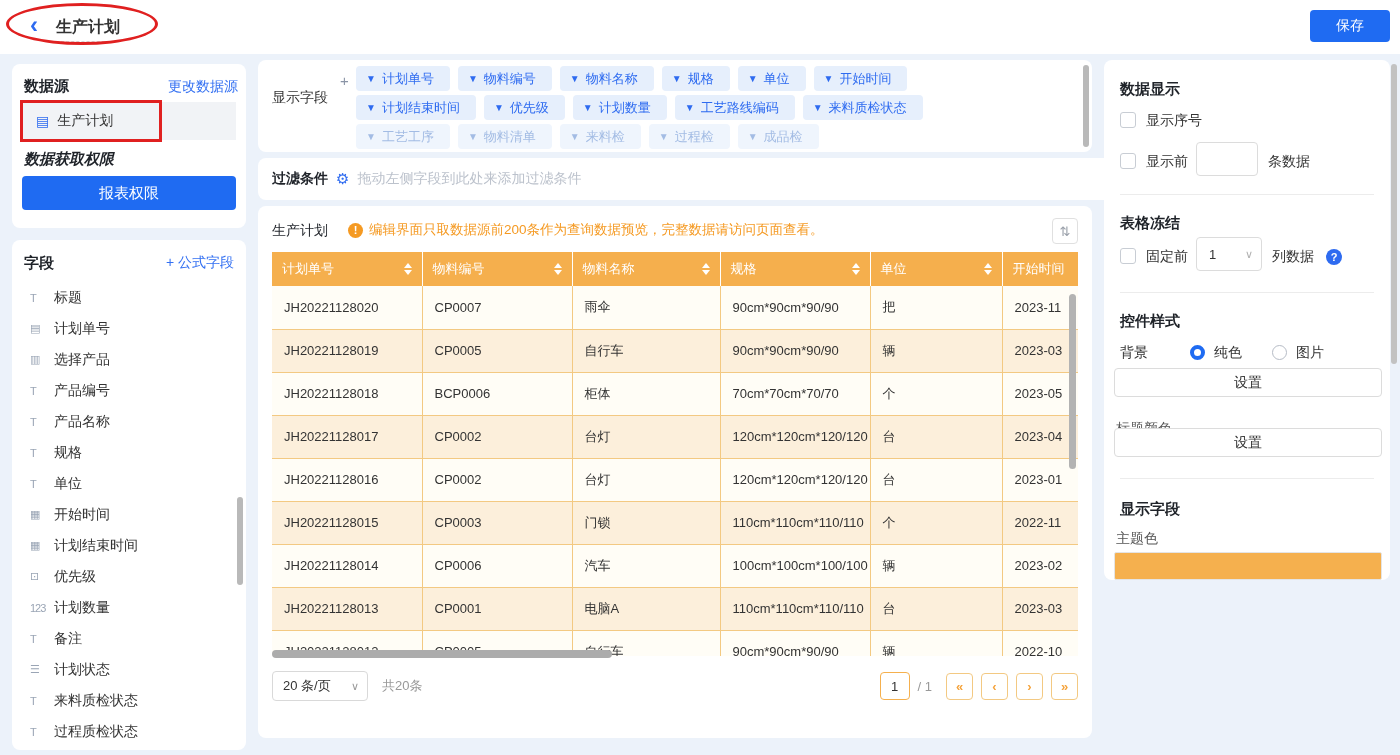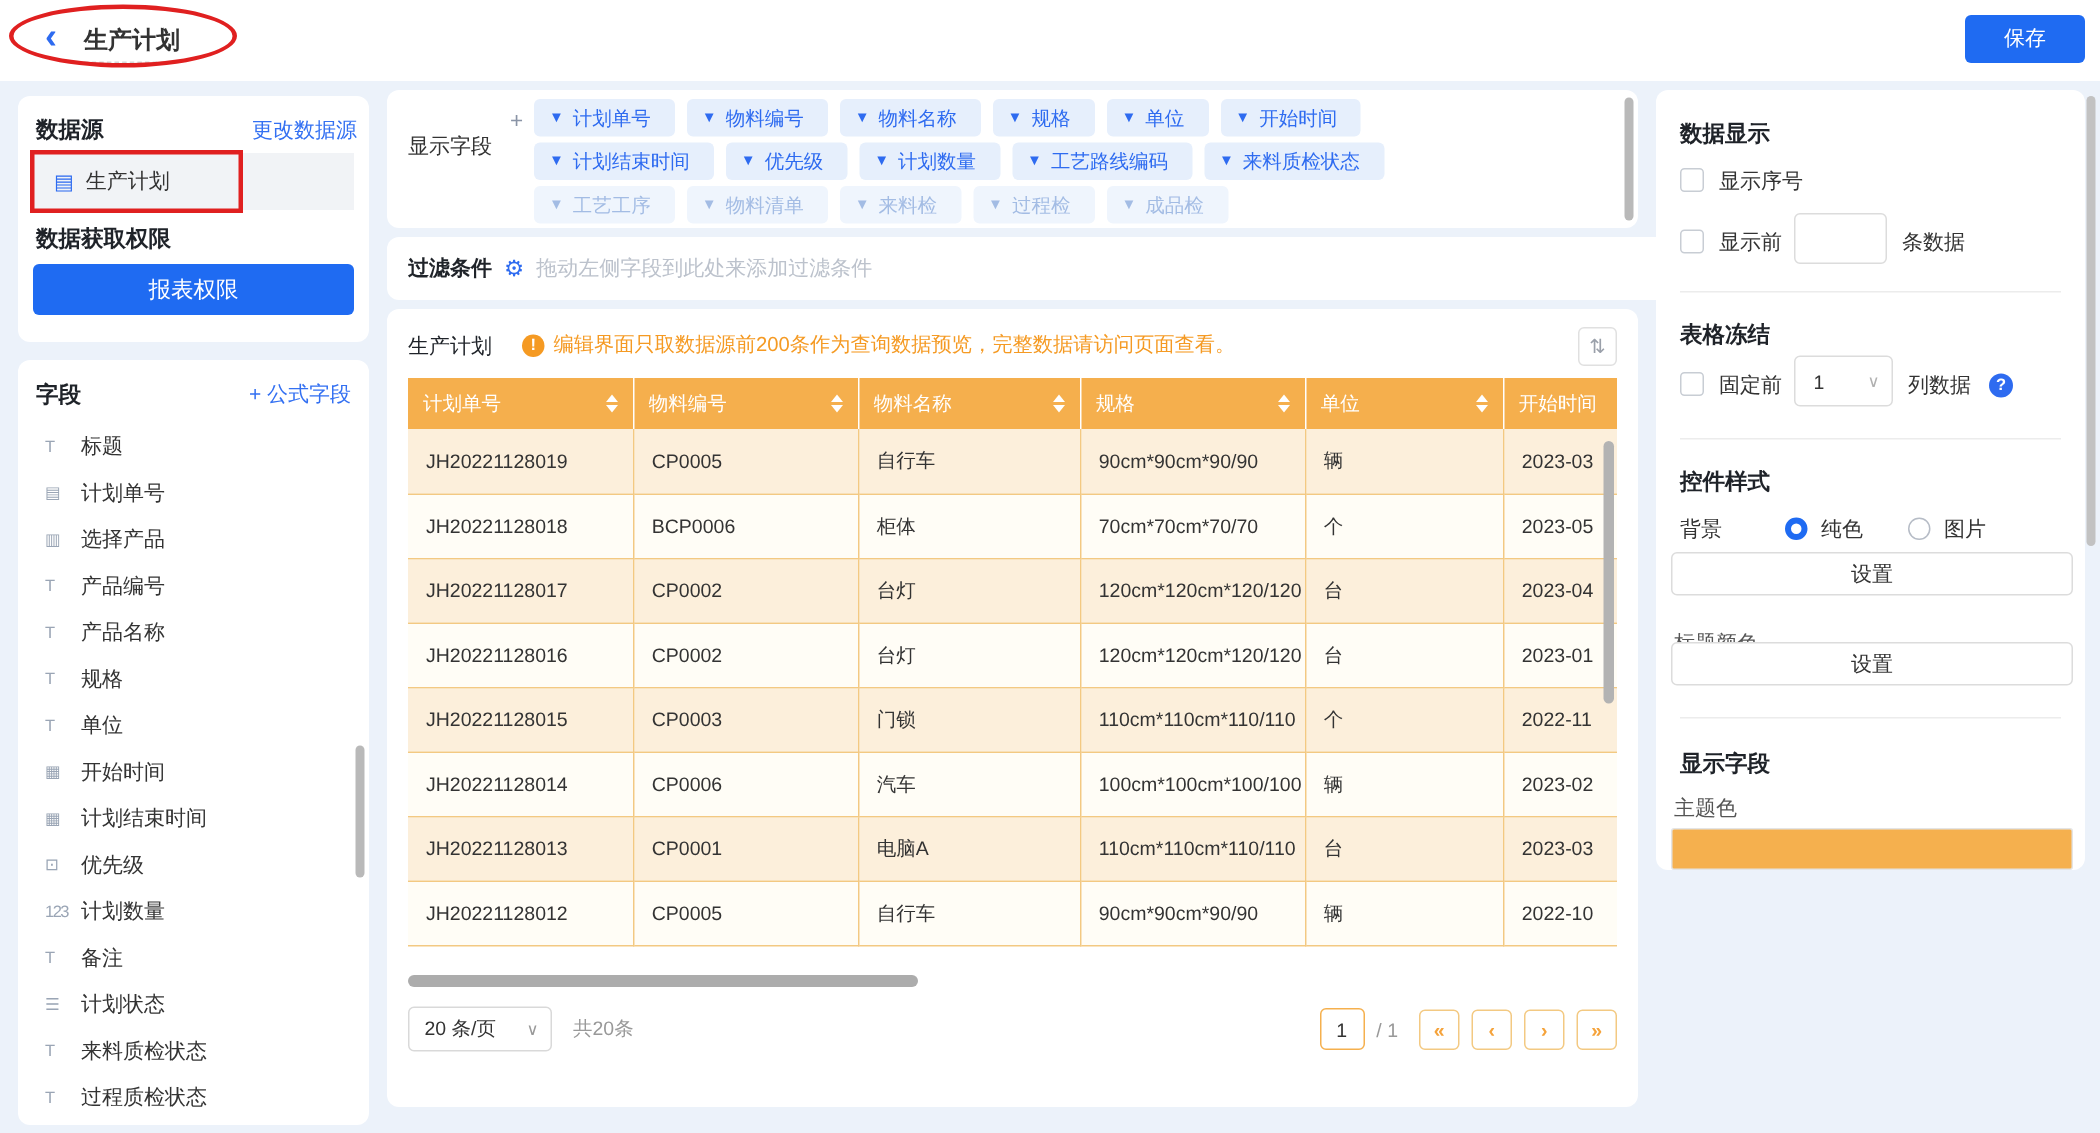--- a/index.html
+++ b/index.html
@@ -19,21 +19,21 @@
   
   .ds-card { left:12px; top:64px; width:234px; height:164px; }
   .sec-title { font-size:15px; font-weight:bold; color:#1f2329; }
   .ds-title { position:absolute; left:12px; top:13px; }
   .link { color:#3370f2; font-size:14px; cursor:pointer; }
   .ds-change { position:absolute; right:8px; top:14px; }
   .ds-row { position:absolute; left:10px; top:38px; width:214px; height:38px; background:#f1f3f6; display:flex; align-items:center; padding-left:14px; }
   .doc-ic { color:#2e6bf0; font-size:14px; margin-right:8px; }
   .ds-name { font-size:14px; color:#333; }
   .red-rect { position:absolute; left:8px; top:36px; width:142px; height:42px; border:3px solid #e02020; pointer-events:none; }
-  .perm-title { position:absolute; left:12px; top:86px; }
+  .perm-title { position:absolute; left:12px; top:86px;font-style:italic; }
   .perm-btn { position:absolute; left:10px; top:112px; width:214px; height:34px; background:#1f6bf2; color:#fff; font-size:15px; border:none; border-radius:4px; display:flex; align-items:center; justify-content:center; cursor:pointer; }
 
   .fields-card { left:12px; top:240px; width:234px; height:510px; overflow:hidden; }
   .fields-head { position:absolute; left:12px; top:14px; width:210px; display:flex; justify-content:space-between;gap:32px; }
   .field-list { position:absolute; left:0; top:42px; width:234px; }
   .field-item { height:31px; display:flex; align-items:center; padding-left:18px; cursor:grab; }
   .fi-icon { width:20px; font-size:11px; color:#9aa5b5; letter-spacing:-1px; flex:none; }
   .fi-label { font-size:14px; color:#333; margin-left:4px; white-space:nowrap; }
   .vscroll { position:absolute; width:6px; background:#b9b9b9; border-radius:3px; }
 
@@ -346,20 +346,28 @@
                 </div>
               </th>
             <th>
                 <div class="th-flex">
                   <span>开始时间</span>
                 </div>
               </th>
           </tr>
         </thead>
         <tbody>
+          <tr class="even">
+              <td>JH20221128020</td>
+              <td>CP0007</td>
+              <td>雨伞</td>
+              <td>90cm*90cm*90/90</td>
+              <td>把</td>
+              <td>2023-11</td>
+            </tr>
           <tr class="odd">
               <td>JH20221128019</td>
               <td>CP0005</td>
               <td>自行车</td>
               <td>90cm*90cm*90/90</td>
               <td>辆</td>
               <td>2023-03</td>
             </tr>
           <tr class="even">
               <td>JH20221128018</td>

